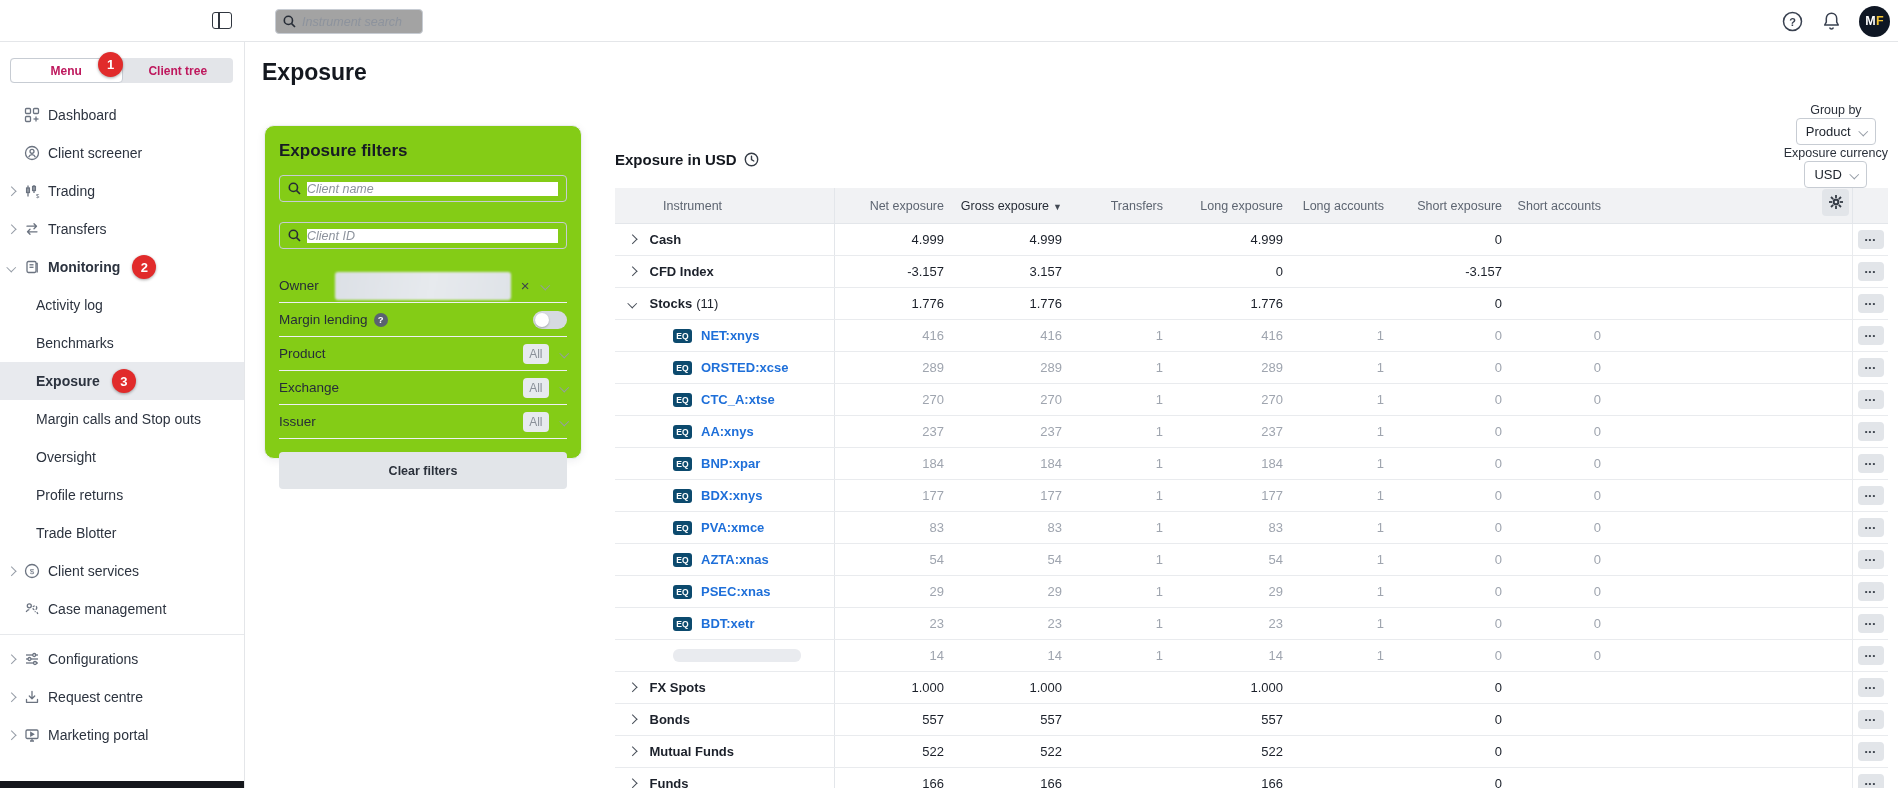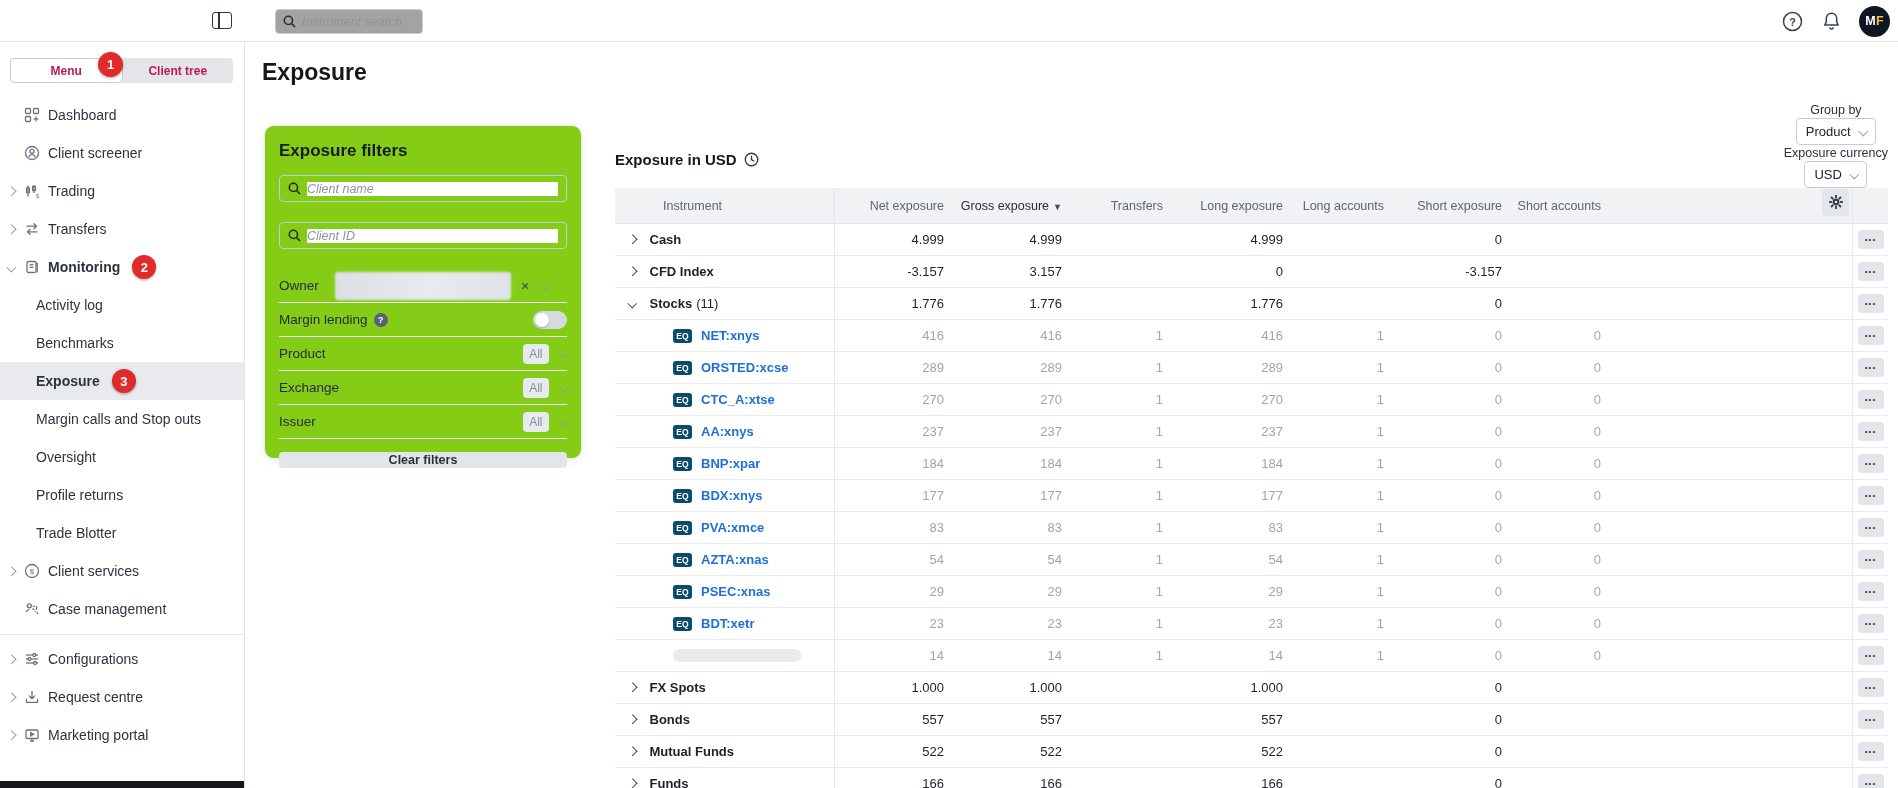--- a/index.html
+++ b/index.html
@@ -72,21 +72,21 @@
                 background:linear-gradient(100deg,#dce0e6 0%,#e7eaee 55%,#dfe3e8 100%); filter:blur(1px); }
   .x-icon { margin-left:10px; font-size:15px; color:#3c434d; cursor:pointer; line-height:1; }
   .frow .chev { margin-left:12px; }
   .q-badge { width:14px; height:14px; border-radius:50%; background:#5a6270; color:#fff; font-size:9.5px;
              font-weight:bold; display:flex; align-items:center; justify-content:center; margin-left:6px; }
   .spacer { flex:1; }
   .toggle { width:34px; height:18px; background:#d6dae0; border-radius:9px; position:relative; cursor:pointer; }
   .toggle::after { content:""; position:absolute; left:2px; top:2px; width:14px; height:14px; border-radius:50%;
                    background:#fff; box-shadow:0 1px 2px rgba(0,0,0,.25); }
   .chip { background:#e7eaee; color:#8a9099; font-size:12px; border-radius:4px; padding:3px 6px; }
-  .clear-btn { margin-top:13px; width:100%; height:16px; background:#e2e5e9; border:none; border-radius:4px;
+  .clear-btn { margin-top:13px; width:100%; height:37px; background:#e2e5e9; border:none; border-radius:4px;
                font-size:12.5px; font-weight:bold; color:#2b313b; cursor:pointer;
                font-family:"Liberation Sans", sans-serif; }
 
   
   .esec { position:absolute; left:370px; top:102px; width:1273px; }
   .esec-head { display:flex; align-items:center; height:30px; }
   .esec-title { font-size:15px; font-weight:bold; color:#14181f; display:flex; align-items:center; gap:7px; }
   .esec-ctrls { margin-left:auto; display:flex; align-items:center; gap:1px; font-size:12.5px; color:#2b313b;flex-direction:column; }
   .dropdown { border:1px solid #c7ccd3; border-radius:4px; height:27px; display:flex; align-items:center;
               gap:9px; padding:0 9px; cursor:pointer; font-size:13px; color:#20262f; background:#fff; }

